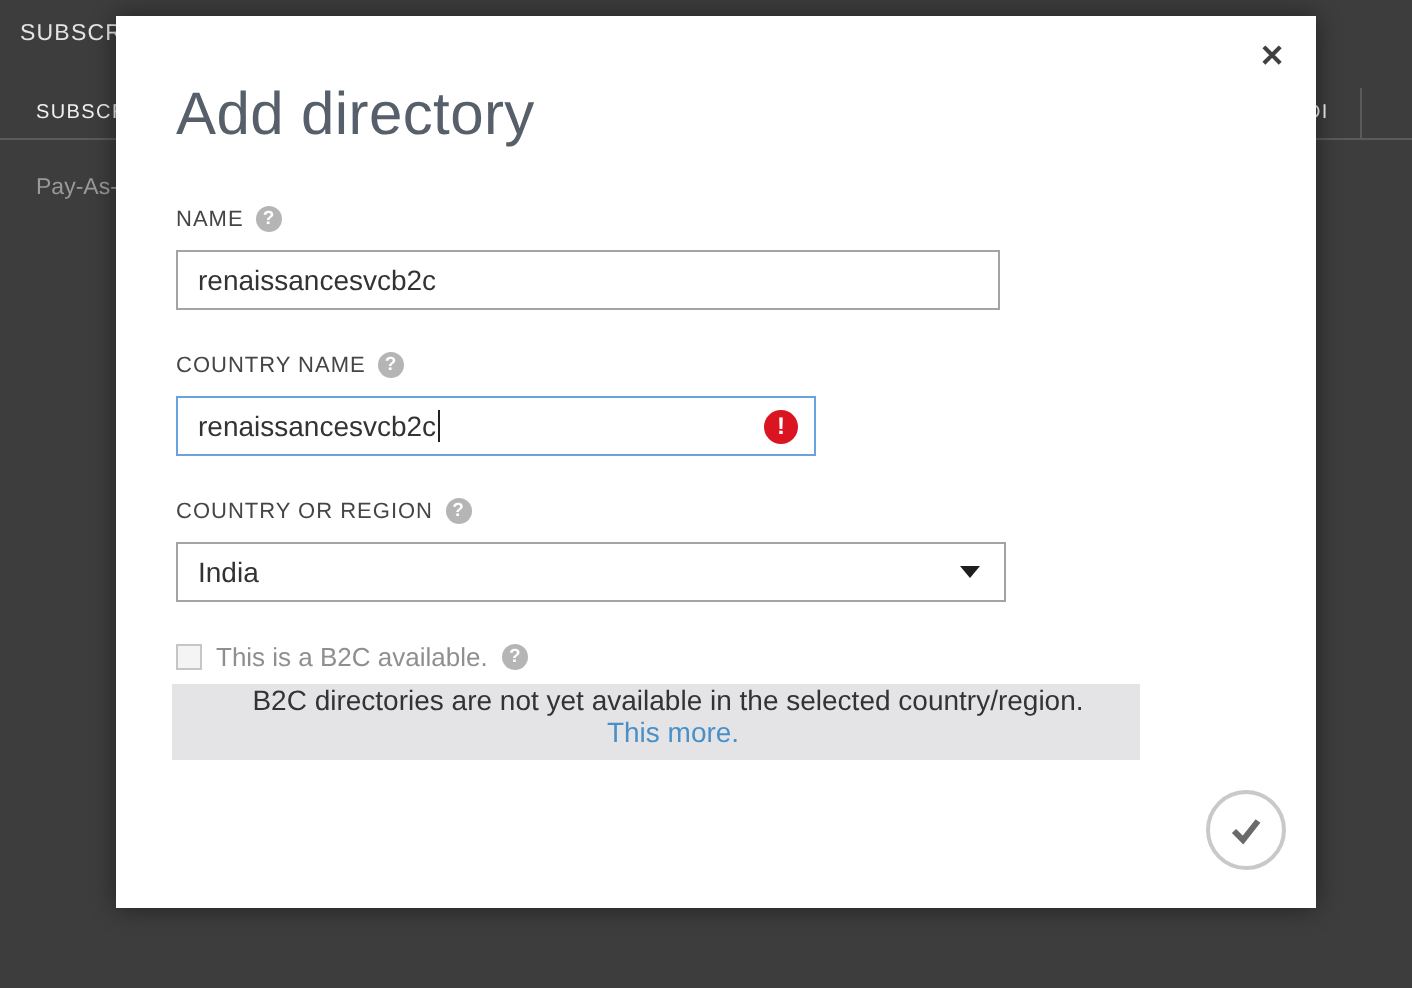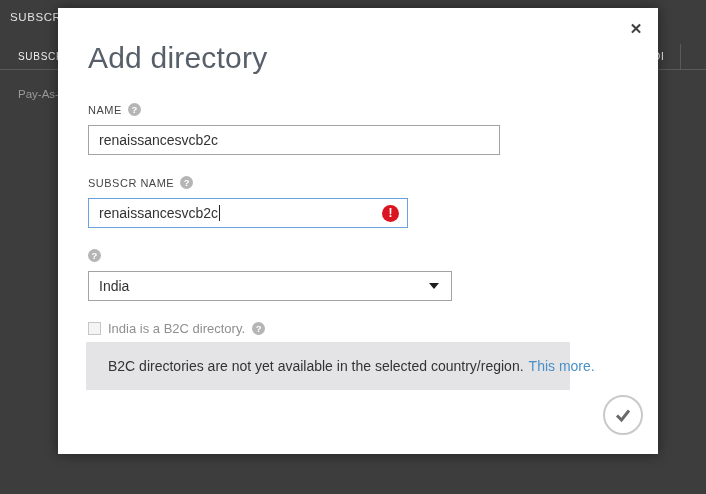--- a/index.html
+++ b/index.html
@@ -93,21 +93,21 @@
   }
   .error-icon {
     margin-left: auto; flex: 0 0 auto;
     width: 17px; height: 17px; border-radius: 50%;
     background: #da1420; color: #ffffff;
     font-size: 12px; font-weight: 700; line-height: 17px; text-align: center;
   }
   .domain-suffix { font-size: 14px; color: #767676; margin-left: 5px; white-space: nowrap; }
 
   .select-box {
-    width: 364px; height: 30px;
+    width: 415px; height: 30px;
     border: 1px solid #a3a3a3; background: #fff;
     display: flex; align-items: center; padding: 0 12px 0 10px;
     font-size: 14px; color: #333333; cursor: pointer;
   }
   .select-arrow {
     margin-left: auto; width: 0; height: 0;
     border-left: 5px solid transparent; border-right: 5px solid transparent;
     border-top: 6px solid #1e1e1e;
   }
 
@@ -115,24 +115,24 @@
     display: flex; align-items: center; gap: 7px; margin-top: 20px;
   }
   .checkbox {
     width: 13px; height: 13px; border: 1px solid #c6c6c6; background: #f4f4f4;
     flex: 0 0 auto;
   }
   .checkbox-label { font-size: 13px; color: #8f8f8f; white-space: nowrap; }
 
   .notice-bar {
     margin-left: -2px; margin-top: 6px;
-    width: 484px; height: 48px;
+    width: 484px; height: 38px;
     background: #e4e4e6;
     display: flex; align-items: center; padding: 0 10px 0 22px;
-    font-size: 14px; color: #333333; white-space: nowrap;
+    font-size: 14px; color: #333333; white-space: nowrap; flex-direction: column;
   }
   .notice-link { color: #4a90c8; text-decoration: none; margin-left: 5px; cursor: pointer; }
 
   .ok-btn {
     position: absolute; right: 15px; bottom: 19px;
     width: 40px; height: 40px; border-radius: 50%;
     border: 2px solid #c9c9c9; background: #fff;
     display: flex; align-items: center; justify-content: center;
     cursor: pointer;
   }
@@ -157,42 +157,43 @@
   <div class="dialog-body">
     <div class="dialog-title">Add directory</div>
 
     <div class="field-label-row">
       <span class="field-label">NAME</span>
       <span class="help-icon">?</span>
     </div>
     <input class="text-input" type="text" value="renaissancesvcb2c" style="">
 
     <div class="field-label-row tight">
-      <span class="field-label">SUBSCR NAME</span>
+      <span class="field-label">COUNTRY NAME</span>
       <span class="help-icon">?</span>
     </div>
     <div class="domain-row">
       <div class="fake-input">
         <span>renaissancesvcb2c</span>
         <span class="caret"></span>
         <span class="error-icon">!</span>
       </div>
     </div>
 
     <div class="field-label-row tight">
+      <span class="field-label">COUNTRY OR REGION</span>
       <span class="help-icon">?</span>
     </div>
     <div class="select-box">
       <span>India</span>
       <span class="select-arrow"></span>
     </div>
 
     <div class="checkbox-row">
       <span class="checkbox"></span>
-      <span class="checkbox-label">India is a B2C directory.</span>
+      <span class="checkbox-label">This is a B2C available.</span>
       <span class="help-icon">?</span>
     </div>
 
     <div class="notice-bar">
       <span>B2C directories are not yet available in the selected country/region.</span>
       <a class="notice-link">This more.</a>
     </div>
   </div>
 
   <div class="ok-btn">

